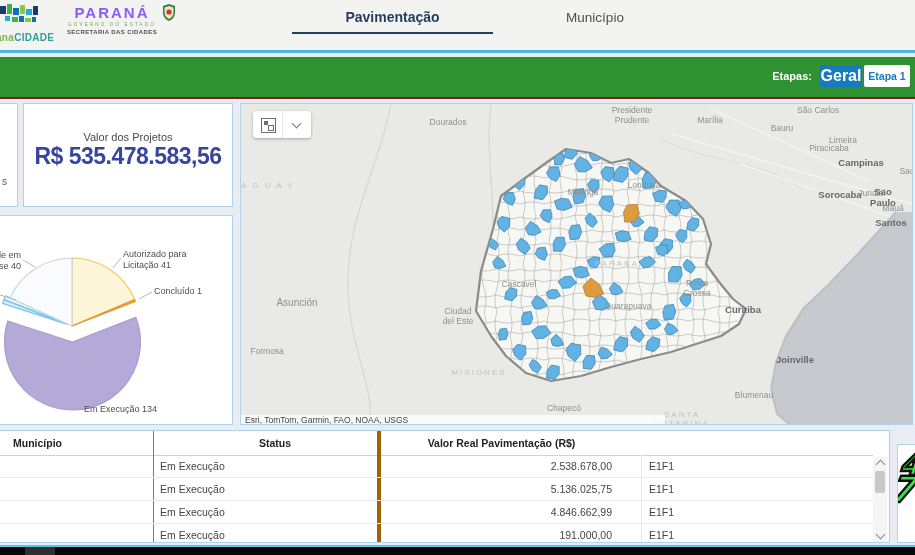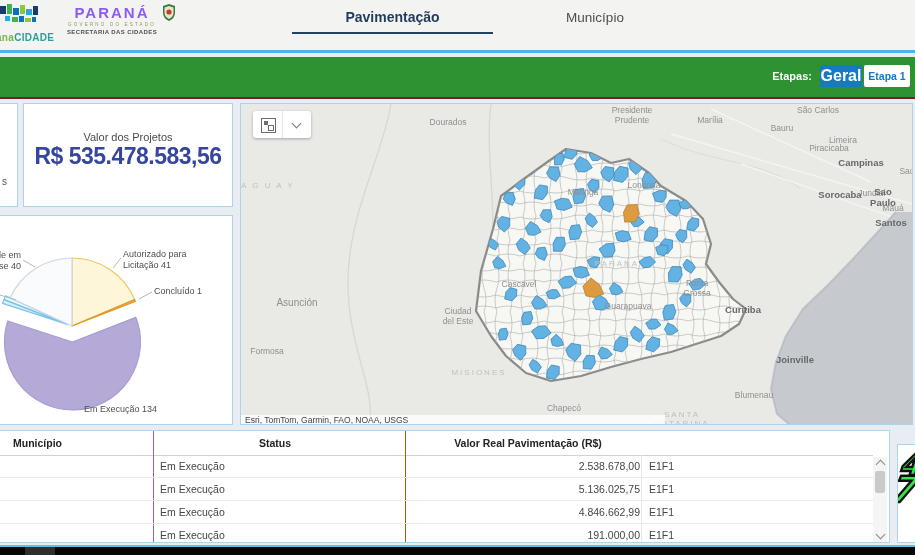--- a/index.html
+++ b/index.html
@@ -69,21 +69,21 @@
     border-bottom:1.5px solid #7a7a7a;transform:rotate(-45deg);}
   .bm-icon{position:absolute;left:8px;top:7px;width:13px;height:13px;border:1.4px solid #6d6d6d;}
   .bm-icon:before{content:"";position:absolute;left:2px;top:2px;width:4px;height:4px;background:#6d6d6d;}
   .bm-icon:after{content:"";position:absolute;right:1px;bottom:1px;width:4px;height:4px;border:1px solid #6d6d6d;}
 
   
   .t-head{position:absolute;left:0;top:0;width:882px;height:24px;border-bottom:1px solid #cdd3d8;}
   .th{position:absolute;top:0;height:24px;line-height:24px;font-size:10.5px;font-weight:bold;color:#232323;box-sizing:border-box;}
   .c0{left:0;width:162px;padding-left:22px;text-align:left;}
   .c1{left:162px;width:243px;text-align:center;border-left:1px solid #8b5cf6;}
-  .c2{left:414px;width:245px;text-align:center;border-left:1px solid #a16207;}
+  .c2{left:386px;width:245px;text-align:center;border-left:4px solid #a16207;}
   .c3{left:650px;width:232px;text-align:center;border-left:1px solid #e4e8eb;}
   .t-body{position:absolute;left:0;top:24px;width:882px;height:87px;overflow:hidden;}
   .trow{position:relative;width:882px;height:22px;border-bottom:1px solid #e7eaed;}
   .td{position:absolute;top:0;height:22px;line-height:22px;font-size:10.5px;color:#454545;box-sizing:border-box;}
   .td.c1{text-align:left;padding-left:6px;}
   .td.c2{text-align:right;padding-right:10px;}
   .td.c3{text-align:left;padding-left:7px;}
   .t-scroll{position:absolute;right:2px;top:26px;width:14px;height:85px;background:#f5f5f5;}
   .sc-up,.sc-dn{position:absolute;left:3.5px;width:6px;height:6px;border-left:1.5px solid #8a8a8a;border-bottom:1.5px solid #8a8a8a;}
   .sc-up{top:4px;transform:rotate(135deg);}

